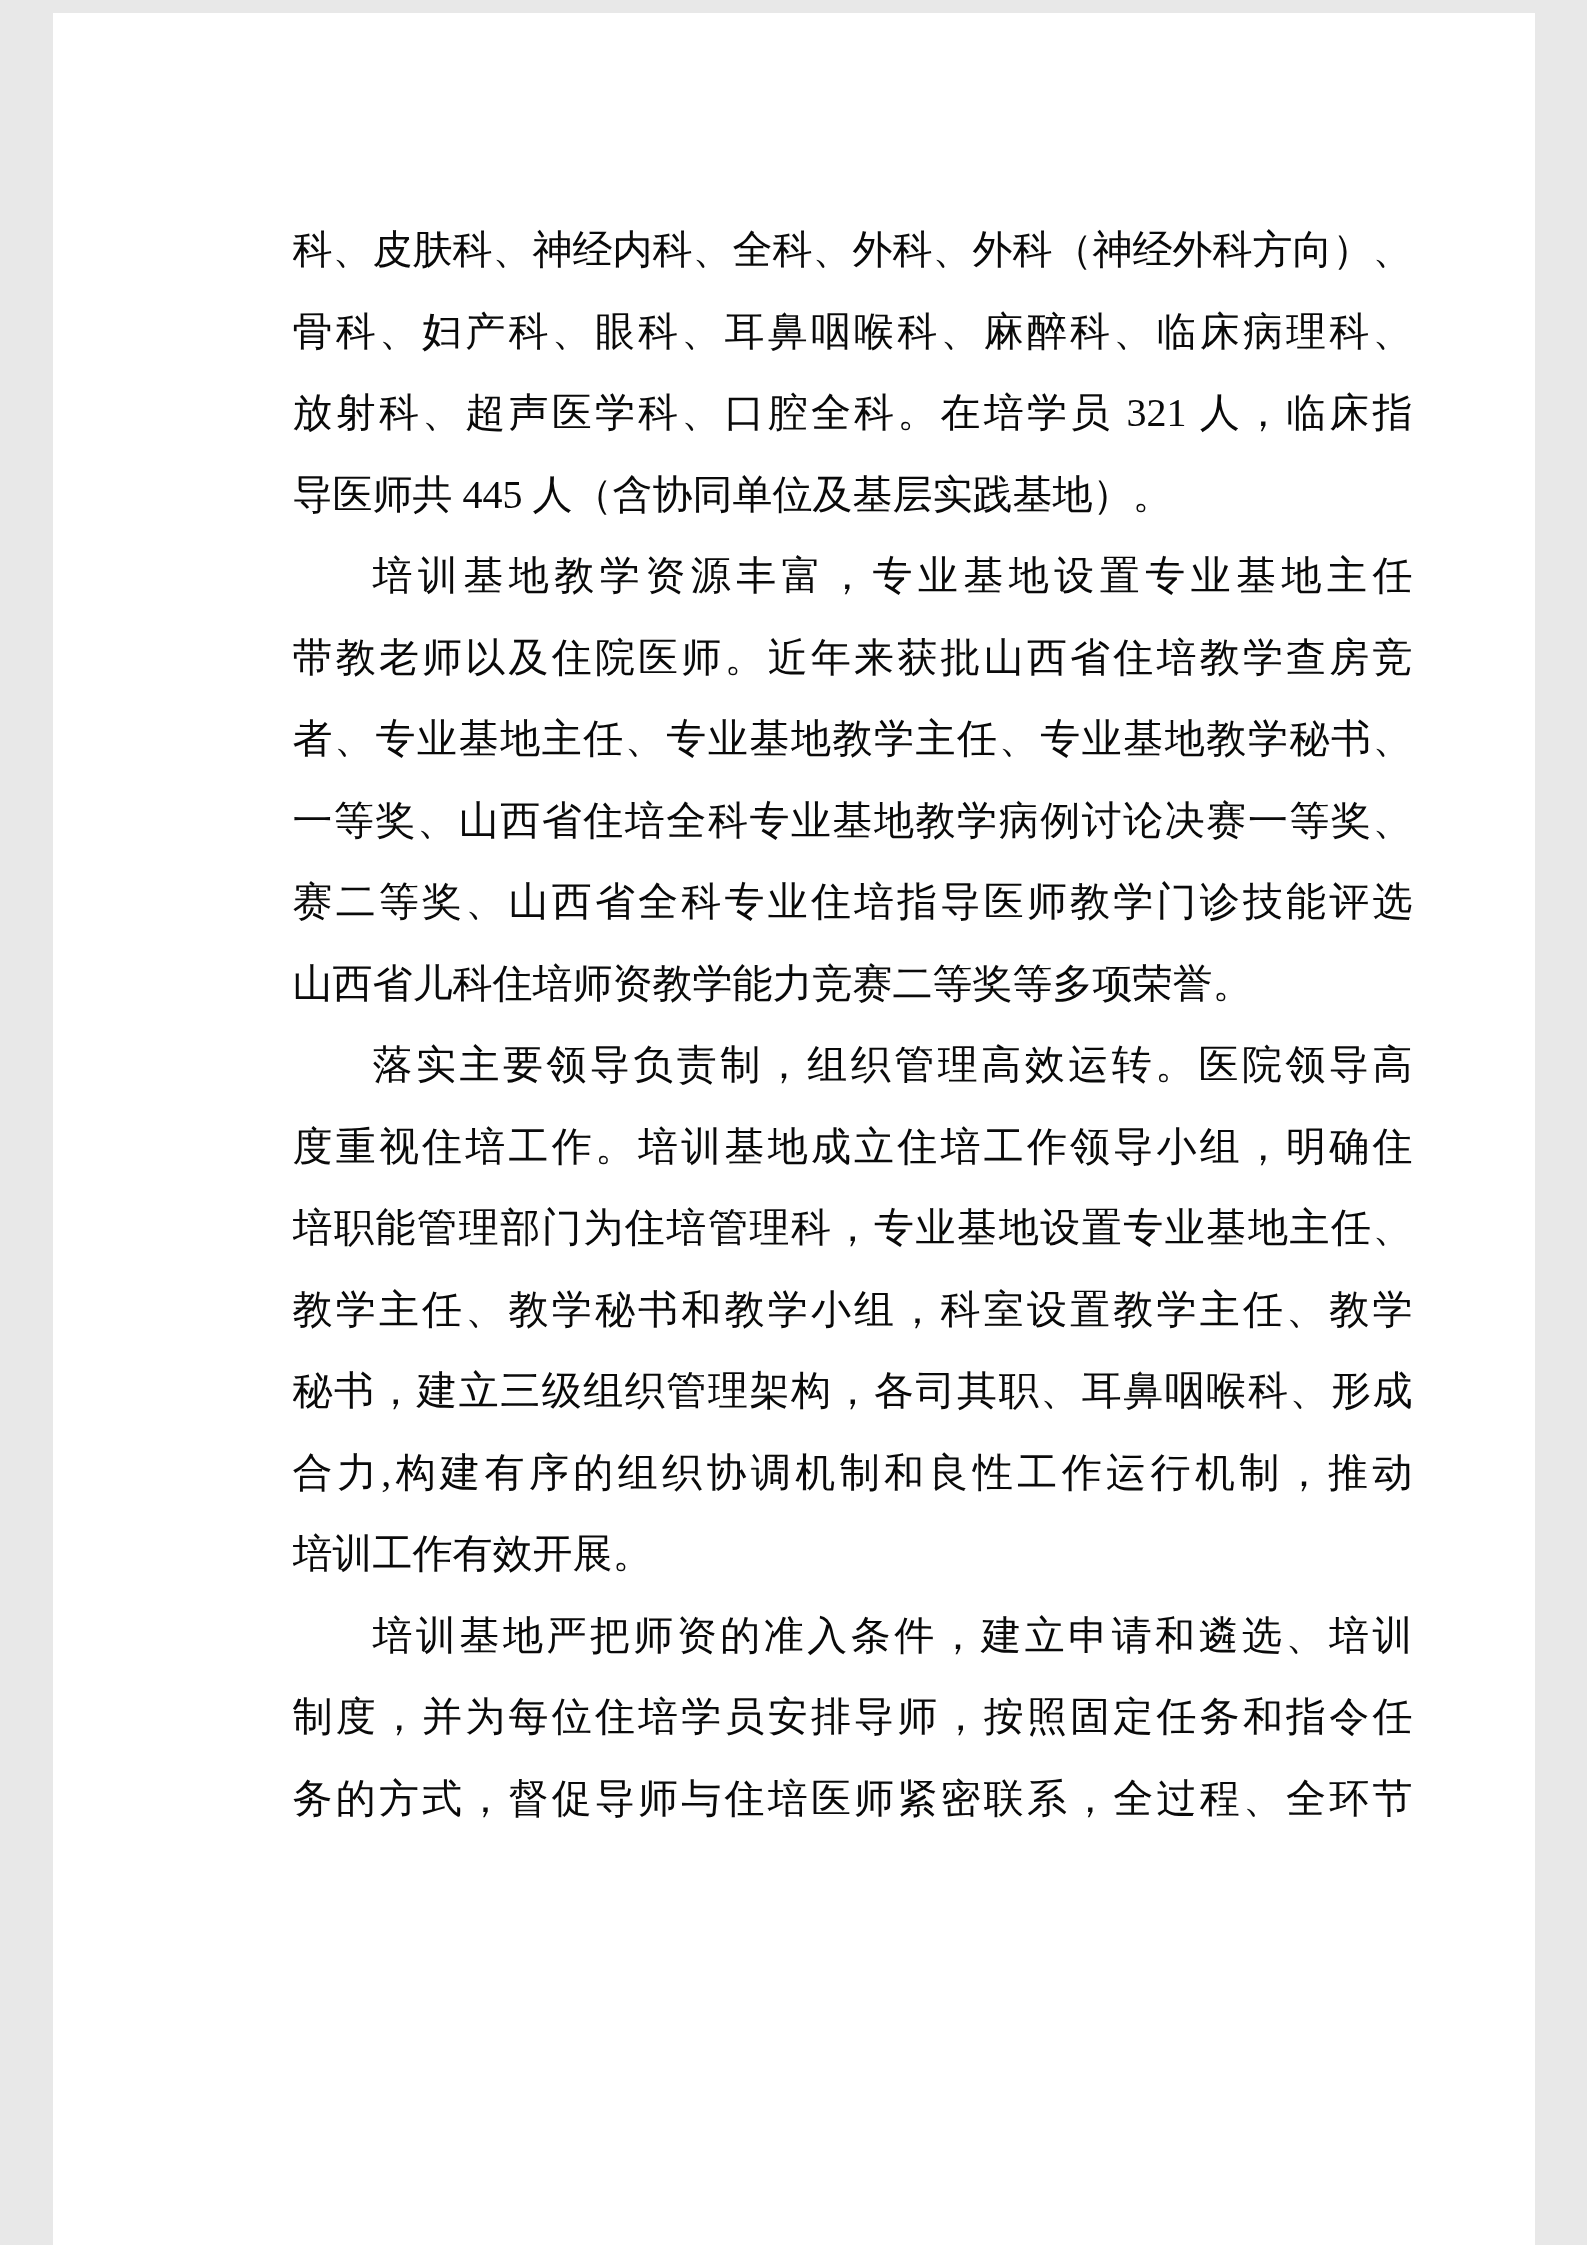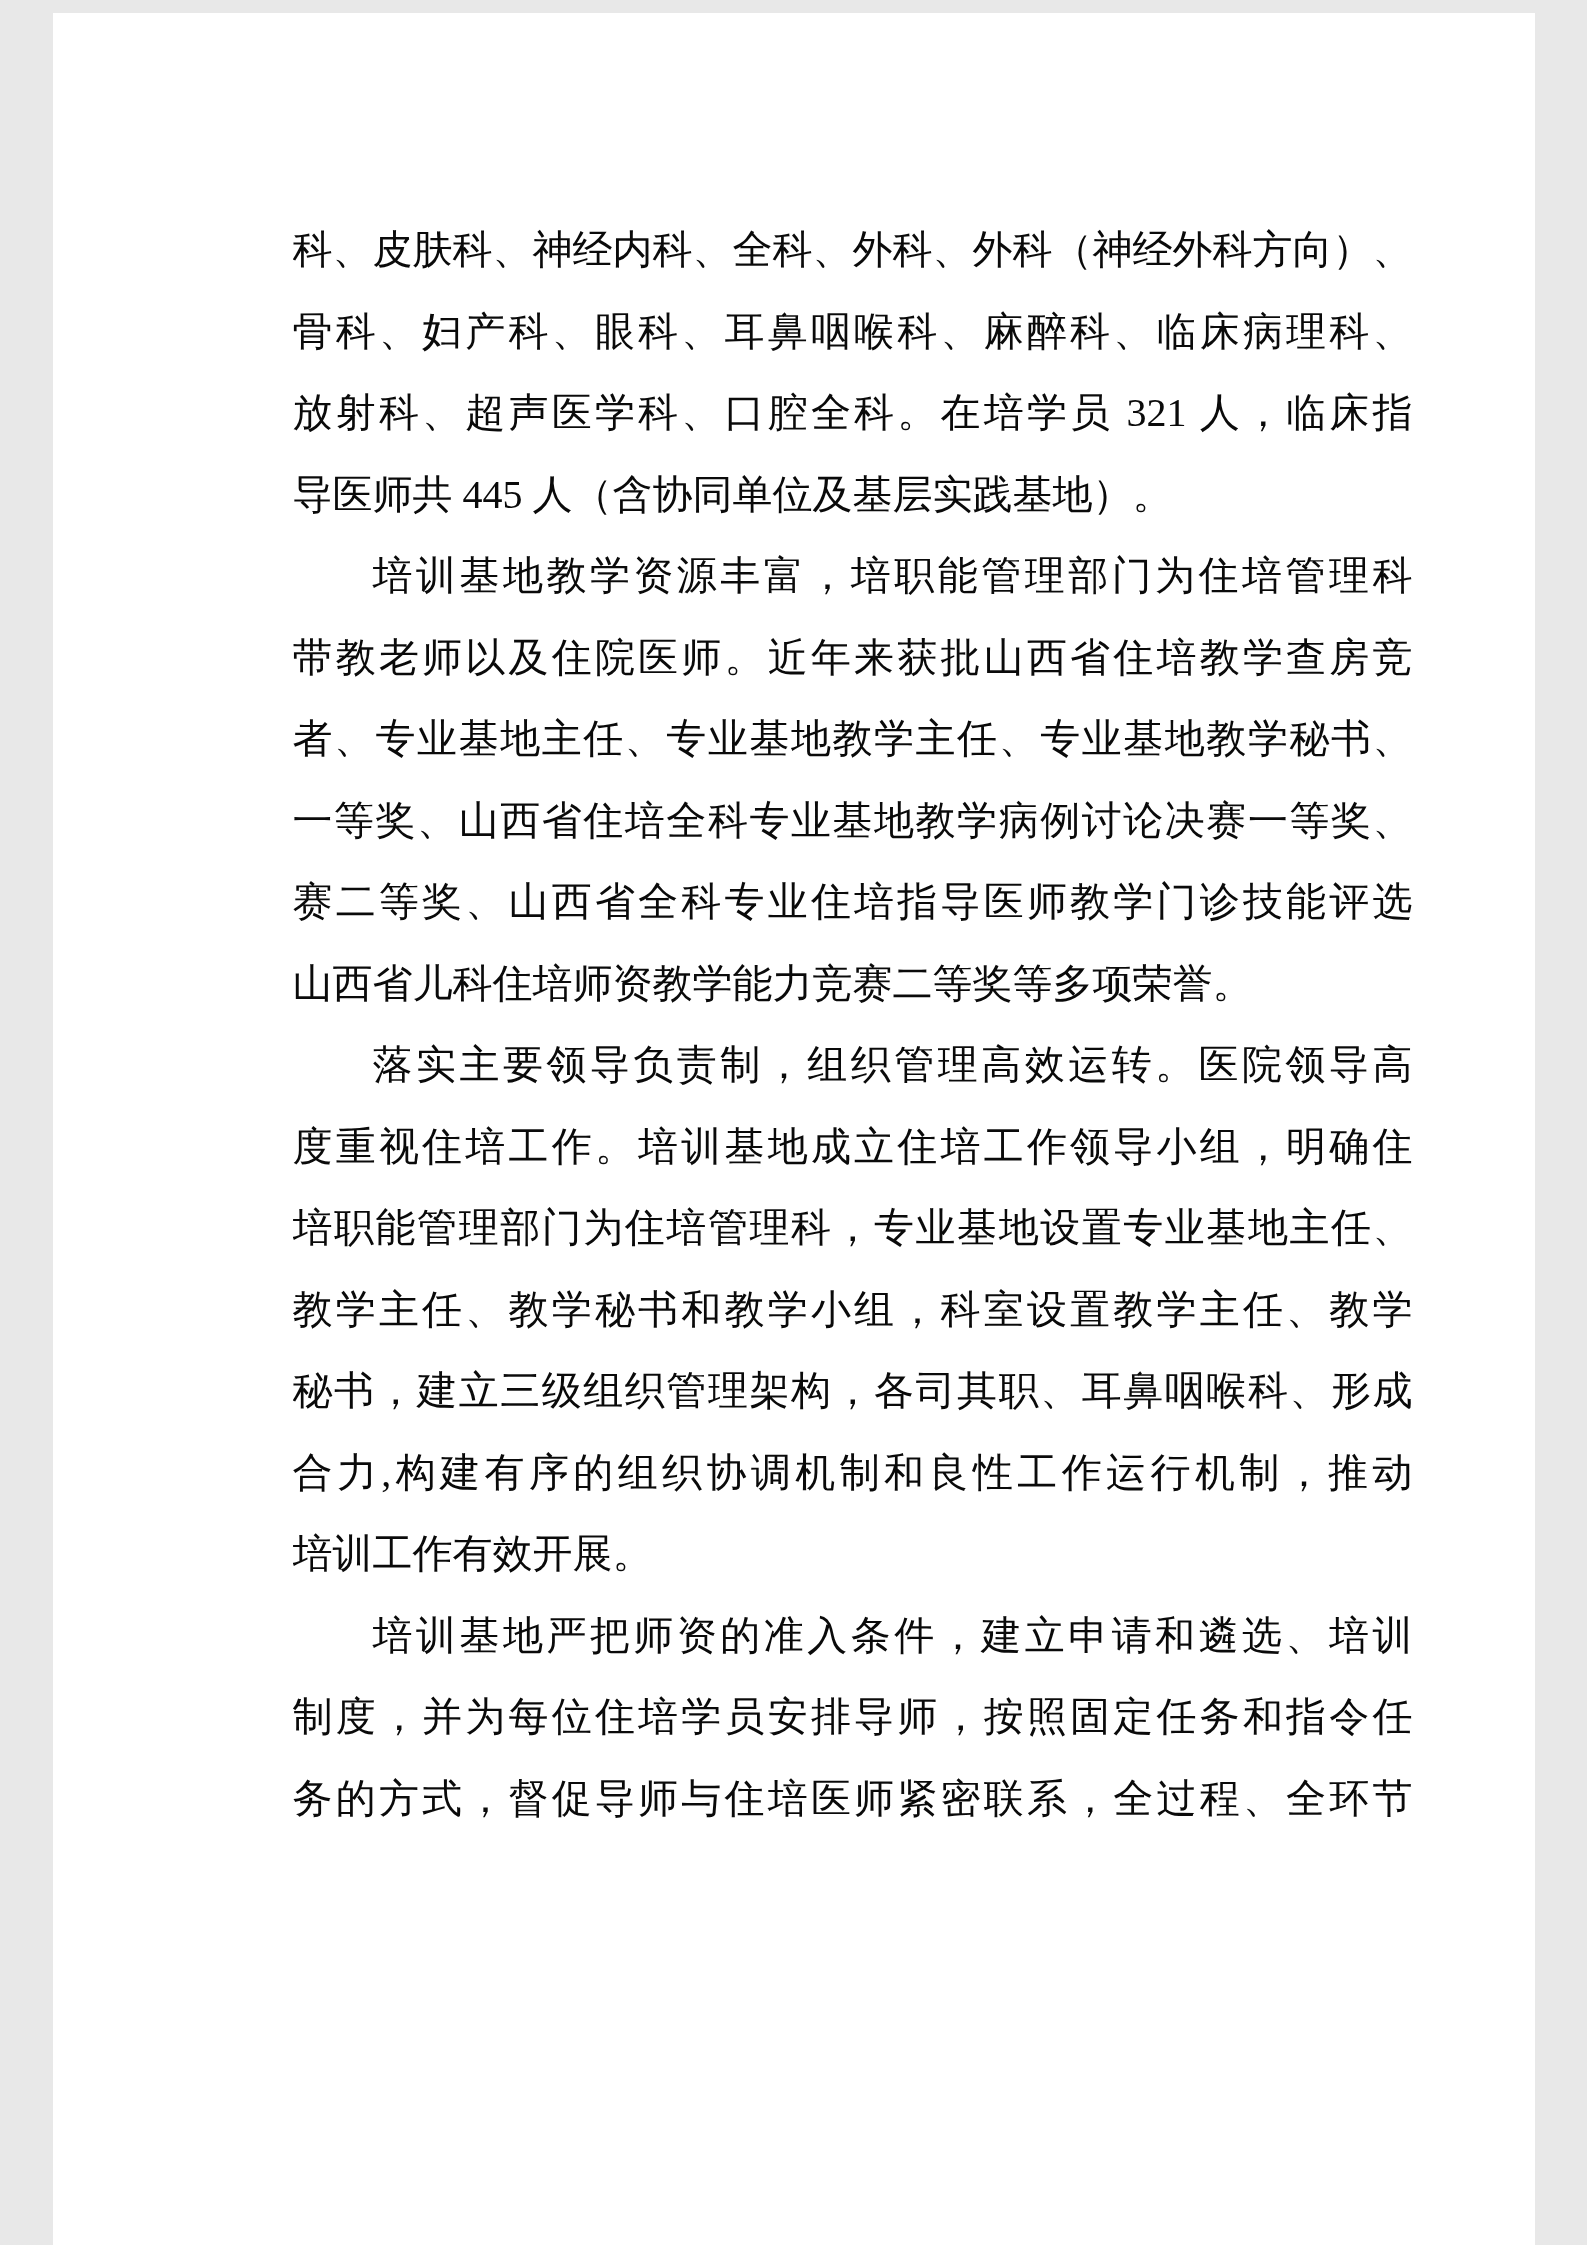--- a/index.html
+++ b/index.html
@@ -49,21 +49,21 @@
 <body>
 
 <div class="page">
   <div class="text-block">
 
     <div class="line">科、皮肤科、神经内科、全科、外科、外科（神经外科方向）、</div>
     <div class="line">骨科、妇产科、眼科、耳鼻咽喉科、麻醉科、临床病理科、</div>
     <div class="line">放射科、超声医学科、口腔全科。在培学员 321 人，临床指</div>
     <div class="line para-end">导医师共 445 人（含协同单位及基层实践基地）。</div>
 
-    <div class="line indent">培训基地教学资源丰富，培职能管理部门为住培管理科</div>
+    <div class="line indent">培训基地教学资源丰富，专业基地设置专业基地主任</div>
     <div class="line">带教老师以及住院医师。近年来获批山西省住培教学查房竞</div>
     <div class="line">者、专业基地主任、专业基地教学主任、专业基地教学秘书、</div>
     <div class="line">一等奖、山西省住培全科专业基地教学病例讨论决赛一等奖、</div>
     <div class="line">赛二等奖、山西省全科专业住培指导医师教学门诊技能评选</div>
     <div class="line para-end">山西省儿科住培师资教学能力竞赛二等奖等多项荣誉。</div>
 
     <div class="line indent">落实主要领导负责制，组织管理高效运转。医院领导高</div>
     <div class="line">度重视住培工作。培训基地成立住培工作领导小组，明确住</div>
     <div class="line">培职能管理部门为住培管理科，专业基地设置专业基地主任、</div>
     <div class="line">教学主任、教学秘书和教学小组，科室设置教学主任、教学</div>

